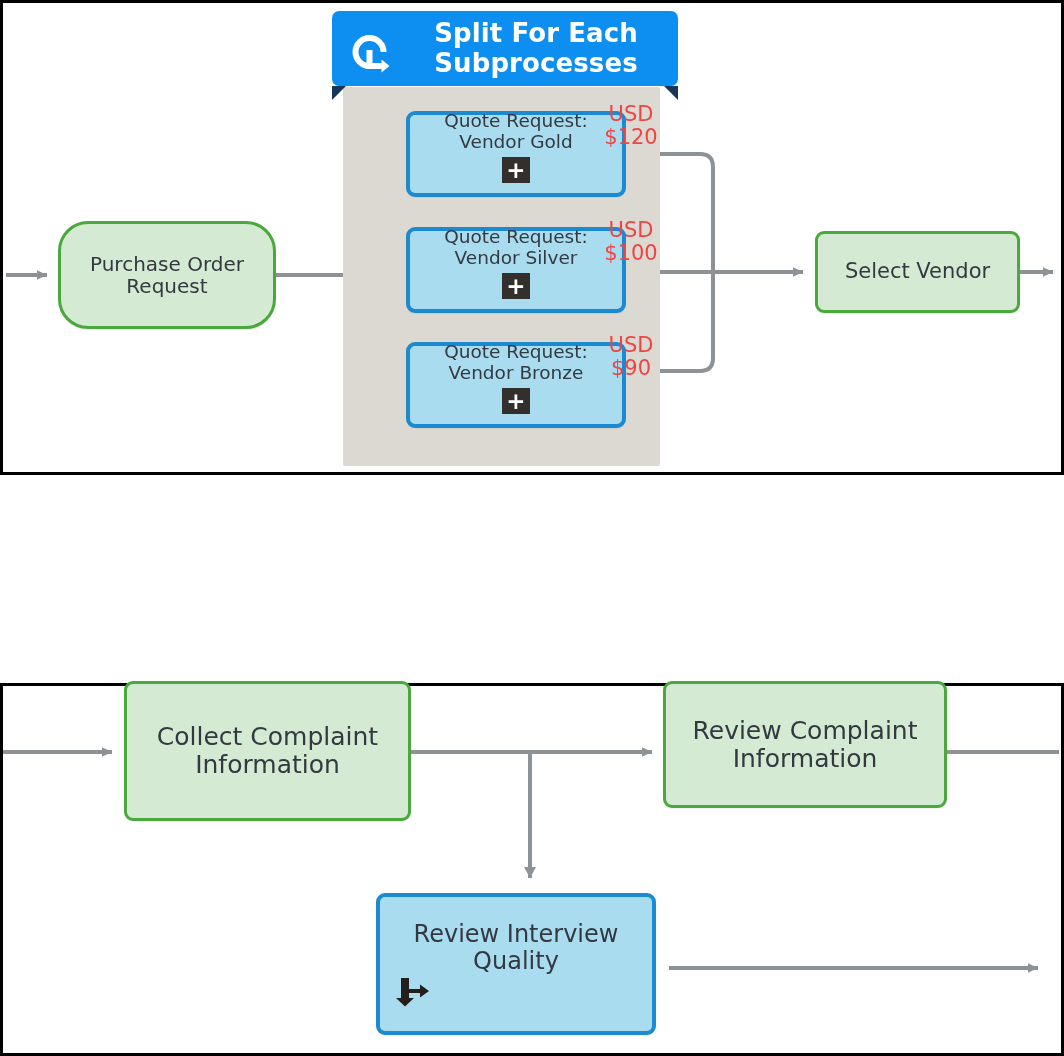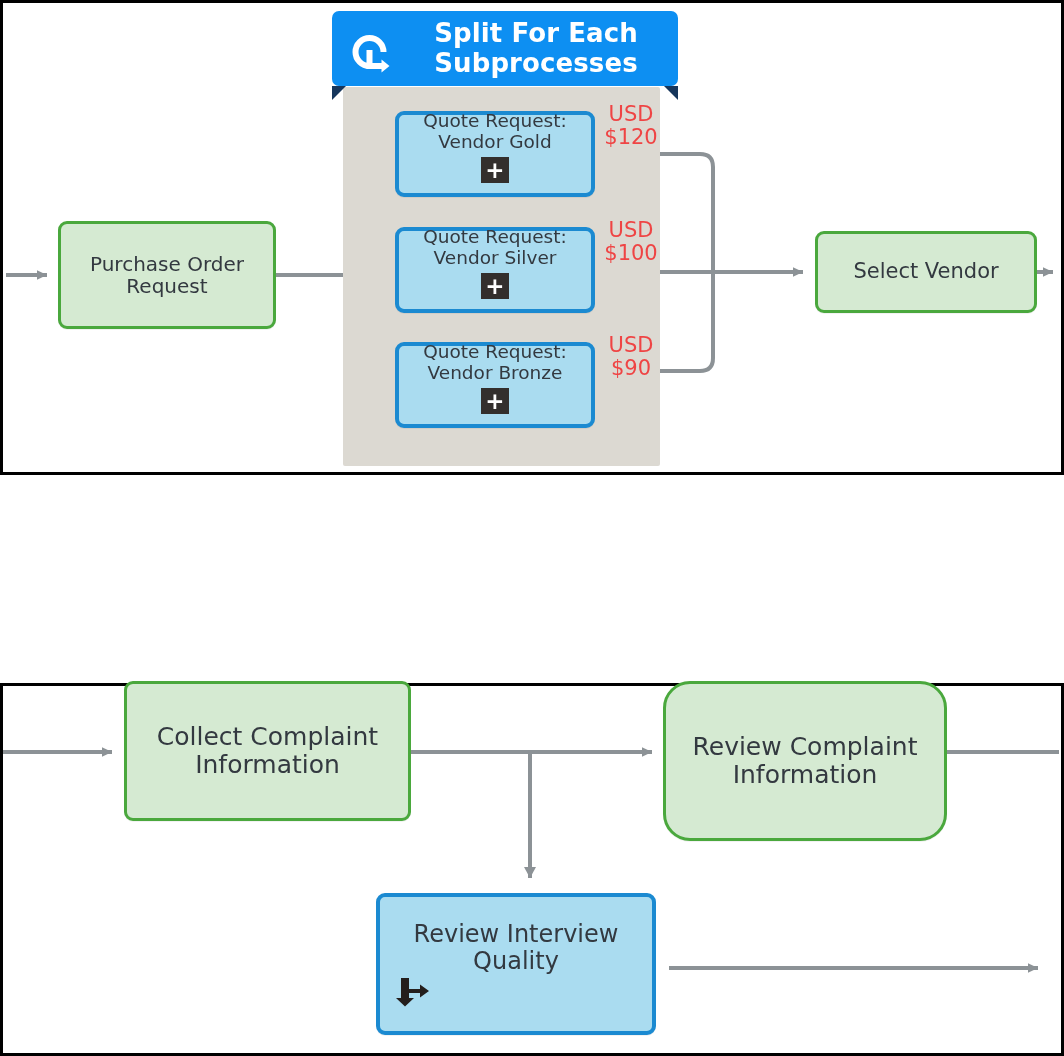--- a/index.html
+++ b/index.html
@@ -52,23 +52,24 @@
     background: #aadcf0;
     border: 4px solid #1b8ad1;
     box-shadow: 0 1px 0 rgba(0,0,0,.05);
   }
   .node-label { display: block; white-space: pre-line; }
 
   
   #po-request {
     left: 55px; top: 218px; width: 218px; height: 108px;
     font-size: 20px;
+    border-radius: 30px;
   }
   #select-vendor {
-    left: 812px; top: 228px; width: 222px; height: 82px;
+    left: 812px; top: 228px; width: 205px; height: 82px;
     font-size: 21px;
   }
 
   
   #subproc-container {
     position: absolute;
     left: 340px; top: 84px; width: 317px; height: 379px;
     background: #dcd9d2;
     border-radius: 2px;
   }
@@ -104,22 +105,22 @@
     position: absolute;
     bottom: -14px;
     width: 0; height: 0;
     border-top: 14px solid #16365c;
   }
   .ribbon-tail.left  { left: 0;  border-right: 14px solid transparent; }
   .ribbon-tail.right { right: 0; border-left: 14px solid transparent; }
 
   
   .quote-box {
-    width: 200px; height: 86px;
-    left: 392px;
+    width: 220px; height: 86px;
+    left: 403px;
     font-size: 18.5px;
     padding-bottom: 14px;
   }
   #quote-gold   { top: 108px; }
   #quote-silver { top: 224px; }
   #quote-bronze { top: 339px; }
 
   .plus-badge {
     width: 28px; height: 28px;
     background: #332f2d;
@@ -151,23 +152,22 @@
   #price-gold   { left: 596px; top: 100px; }
   #price-silver { left: 596px; top: 216px; }
   #price-bronze { left: 596px; top: 331px; }
 
   
   #collect-complaint {
     left: 124px; top: 681px; width: 287px; height: 140px;
     font-size: 25px;
   }
   #review-complaint {
-    left: 663px; top: 681px; width: 284px; height: 160px;
+    left: 663px; top: 681px; width: 284px; height: 127px;
     font-size: 25px;
-    border-radius: 27px;
   }
   #review-interview {
     left: 376px; top: 893px; width: 280px; height: 142px;
     font-size: 24px;
   }
 
   svg.wires { position: absolute; left: 0; top: 0; pointer-events: none; }
 </style>
 </head>
 <body>

